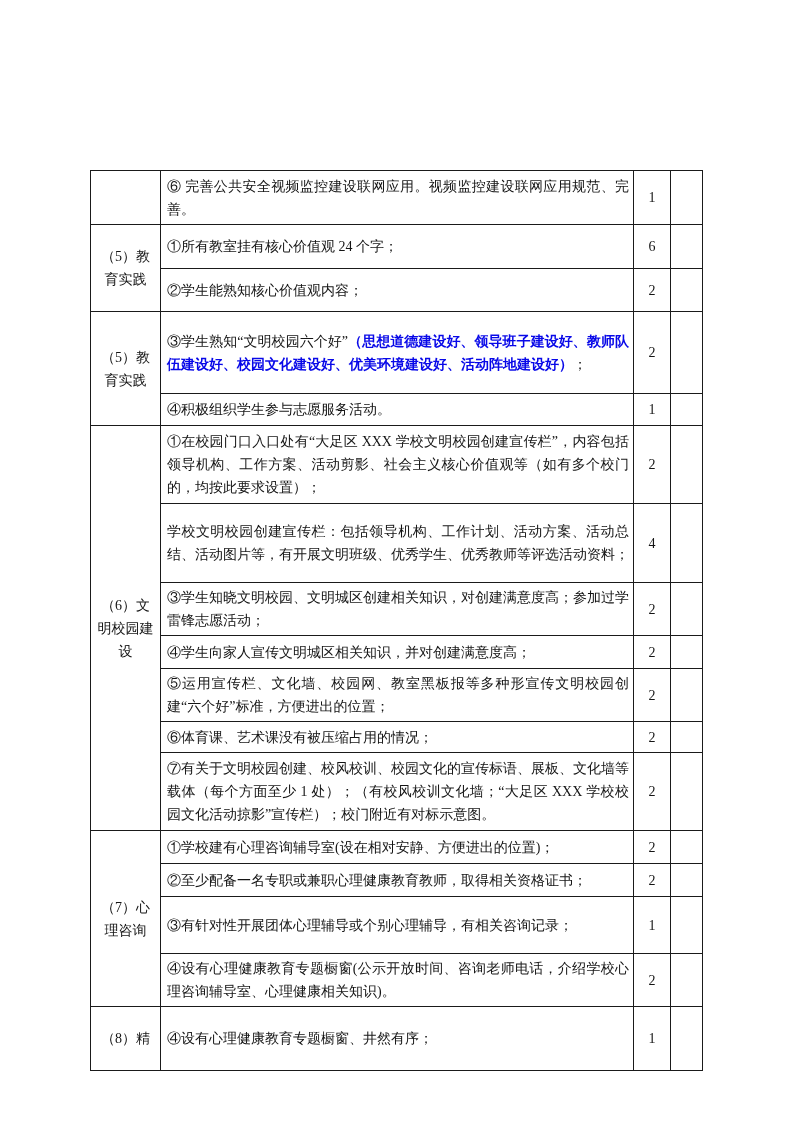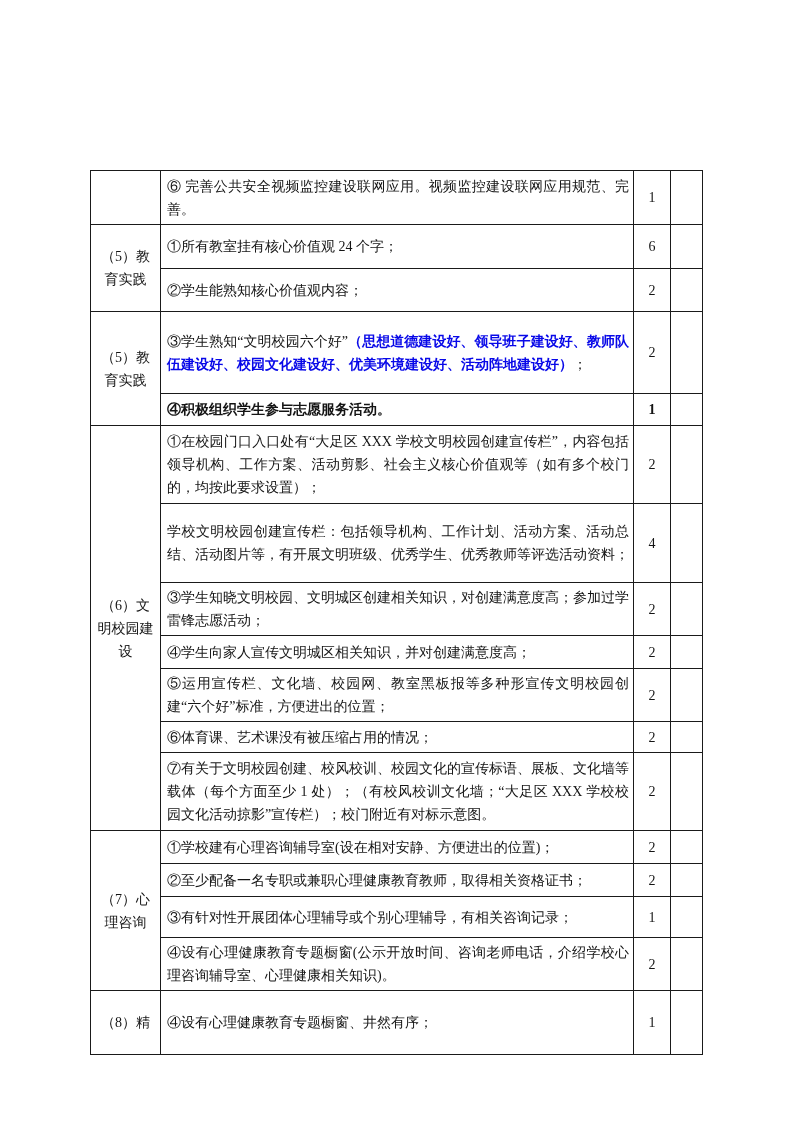--- a/index.html
+++ b/index.html
@@ -78,21 +78,21 @@
           <td class="txt"><span>②学生能熟知核心价值观内容；</span></td>
           <td class="score">2</td>
           <td class="blank"></td>
         </tr>
         <tr style="height: 82px;">
           <td class="cat" rowspan="2">（5）教育实践</td>
           <td class="txt"><span>③学生熟知“文明校园六个好”</span><span class="em" style="color: rgb(8, 8, 232);">（思想道德建设好、领导班子建设好、教师队伍建设好、校园文化建设好、优美环境建设好、活动阵地建设好）</span><span>；</span></td>
           <td class="score">2</td>
           <td class="blank"></td>
         </tr>
-        <tr style="height: 32px; font-weight: bold;">
+        <tr style="height: 32px;">
           <td class="txt"><span>④积极组织学生参与志愿服务活动。</span></td>
           <td class="score">1</td>
           <td class="blank"></td>
         </tr>
         <tr style="height: 78px;">
           <td class="cat" rowspan="7">（6）文明校园建设</td>
           <td class="txt"><span>①在校园门口入口处有“大足区 XXX 学校文明校园创建宣传栏”，内容包括领导机构、工作方案、活动剪影、社会主义核心价值观等（如有多个校门的，均按此要求设置）；</span></td>
           <td class="score">2</td>
           <td class="blank"></td>
         </tr>
@@ -130,21 +130,21 @@
           <td class="cat" rowspan="4">（7）心理咨询</td>
           <td class="txt"><span>①学校建有心理咨询辅导室(设在相对安静、方便进出的位置)；</span></td>
           <td class="score">2</td>
           <td class="blank"></td>
         </tr>
         <tr style="height: 33px;">
           <td class="txt"><span>②至少配备一名专职或兼职心理健康教育教师，取得相关资格证书；</span></td>
           <td class="score">2</td>
           <td class="blank"></td>
         </tr>
-        <tr style="height: 41px;">
+        <tr style="height: 57px;">
           <td class="txt"><span>③有针对性开展团体心理辅导或个别心理辅导，有相关咨询记录；</span></td>
           <td class="score">1</td>
           <td class="blank"></td>
         </tr>
         <tr style="height: 51px;">
           <td class="txt"><span>④设有心理健康教育专题橱窗(公示开放时间、咨询老师电话，介绍学校心理咨询辅导室、心理健康相关知识)。</span></td>
           <td class="score">2</td>
           <td class="blank"></td>
         </tr>
         <tr style="height: 38px;">

